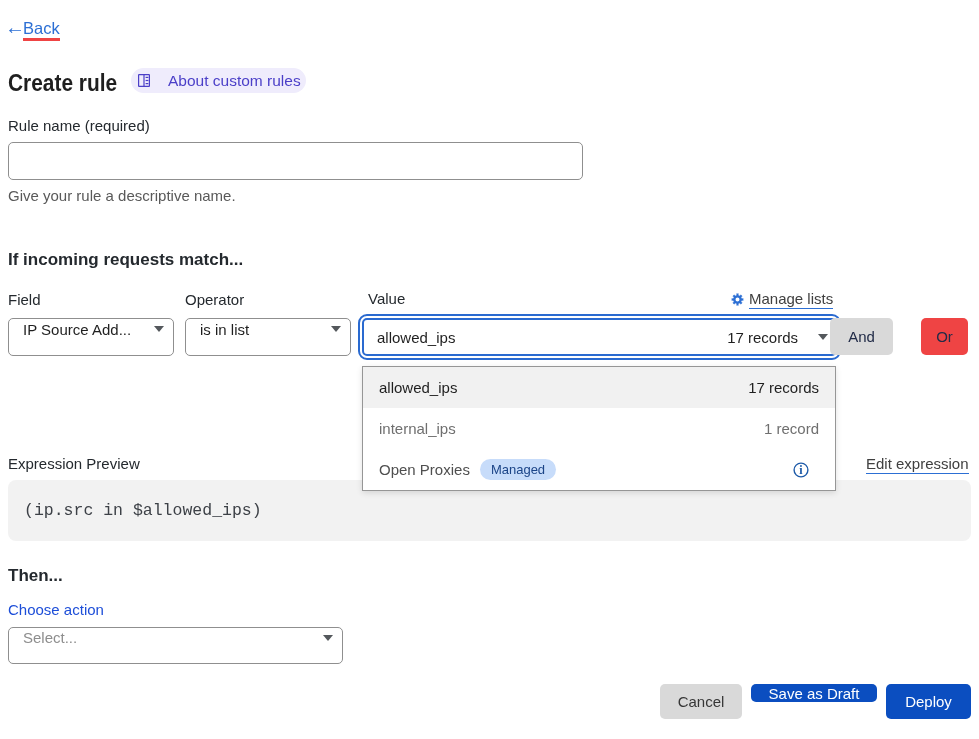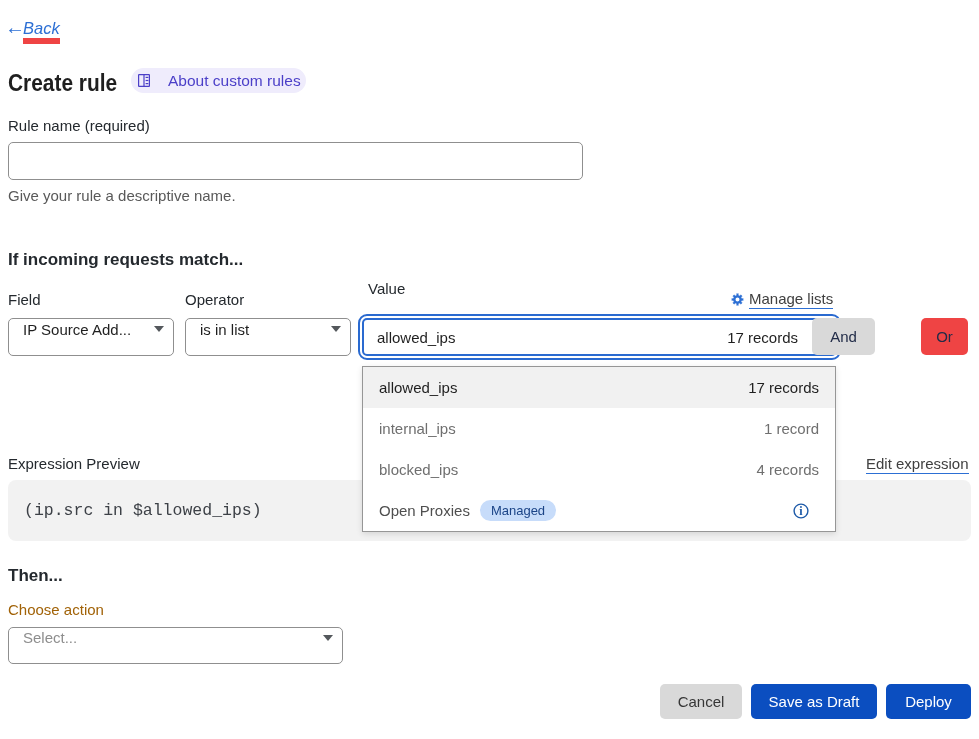--- a/index.html
+++ b/index.html
@@ -6,21 +6,21 @@
 html,body { width:979px; height:739px; background:#fff; font-family:"Liberation Sans", sans-serif; color:#1f1f1f; overflow:hidden; }
 .abs { position:absolute; }
 .link { color:#404040; }
 .caret { width:0; height:0; border-left:5.5px solid transparent; border-right:5.5px solid transparent; border-top:6px solid #54585c; }
 .sel { border:1px solid #8f8f8f; border-radius:5px; background:#fff; display:flex; align-items:center; justify-content:space-between; padding:0 9px 16px 14px; height:38px; font-size:15px; }
 </style>
 </head>
 <body>
 
 <div class="abs" style="left:5px; top:16px; font-size:16.5px; color:#2c6fd4;">
-  <span style="font-size:20px; letter-spacing:-2px; vertical-align:-0.5px;">←</span><span style="border-bottom:6px solid #ef4444; padding-bottom:1px;font-style:italic;">Back</span>
+  <span style="font-size:20px; letter-spacing:-2px; vertical-align:-0.5px;">←</span><span style="border-bottom:3px solid #ef4444; padding-bottom:1px;">Back</span>
 </div>
 
 <div class="abs" style="left:8px; top:69px; font-size:24px; font-weight:bold; color:#1f1f1f; transform:scaleX(0.87); transform-origin:0 0;">Create rule</div>
 <div class="abs" style="left:131px; top:68px; height:25px; background:#efecfc; border-radius:13px; display:flex; align-items:center; padding:0 5px 0 7px; gap:18px;">
   <svg width="12" height="13" viewBox="0 0 12 13" fill="none" stroke="#4b3fc8" stroke-width="1.2">
     <rect x="0.6" y="0.6" width="10.8" height="11.8" rx="0.5"></rect>
     <line x1="6" y1="0.6" x2="6" y2="12.4"></line>
     <line x1="7.6" y1="3.4" x2="10.4" y2="3.4"></line>
     <line x1="7.6" y1="6.5" x2="10.4" y2="6.5"></line>
     <line x1="7.6" y1="9.6" x2="10.4" y2="9.6"></line>
@@ -29,21 +29,21 @@
 </div>
 
 <div class="abs" style="left:8px; top:117px; font-size:15px; color:#24292e;">Rule name (required)</div>
 <div class="abs" style="left:8px; top:142px; width:575px; height:38px; border:1px solid #8f8f8f; border-radius:5px; background:#fff;"></div>
 <div class="abs" style="left:8px; top:187px; font-size:15px; color:#595959;">Give your rule a descriptive name.</div>
 
 <div class="abs" style="left:8px; top:250px; font-size:17px; font-weight:bold; color:#24292e;">If incoming requests match...</div>
 
 <div class="abs" style="left:8px; top:291px; font-size:15px; color:#24292e;">Field</div>
 <div class="abs" style="left:185px; top:291px; font-size:15px; color:#24292e;">Operator</div>
-<div class="abs" style="left:368px; top:280px; font-size:15px; color:#24292e;">Value</div>
+<div class="abs" style="left:368px; top:290px; font-size:15px; color:#24292e;">Value</div>
 <div class="abs" style="top:290px; left:731px; width:106px; display:flex; align-items:center; gap:5px;">
   <svg width="13" height="13" viewBox="0 0 13 13" fill="#2c6fd4" fill-rule="evenodd">
       <path d="M5.28 0.62 L7.72 0.62 L7.39 2.19 L8.92 2.82 L9.79 1.49 L11.51 3.21 L10.18 4.08 L10.81 5.61 L12.38 5.28 L12.38 7.72 L10.81 7.39 L10.18 8.92 L11.51 9.79 L9.79 11.51 L8.92 10.18 L7.39 10.81 L7.72 12.38 L5.28 12.38 L5.61 10.81 L4.08 10.18 L3.21 11.51 L1.49 9.79 L2.82 8.92 L2.19 7.39 L0.62 7.72 L0.62 5.28 L2.19 5.61 L2.82 4.08 L1.49 3.21 L3.21 1.49 L4.08 2.82 L5.61 2.19 Z M8.50 6.50 A2.0 2.0 0 1 0 4.50 6.50 A2.0 2.0 0 1 0 8.50 6.50 Z"></path>
     </svg>
   <span class="link" style="font-size:15px; border-bottom:1.5px solid #2c6fd4; padding-bottom:1px;">Manage lists</span>
 </div>
 
 <div class="abs sel" style="left:8px; top:318px; width:166px;">
   <span>IP Source Add...</span>
     <span class="caret"></span>
@@ -53,52 +53,48 @@
     <span class="caret"></span>
 </div>
 <div class="abs sel" style="left:362px; top:318px; width:475px; border:2px solid #2a6ad0; outline:2px solid #2a6ad0; outline-offset:2px; padding:0 7px 0 13px;">
   <span>allowed_ips</span>
   <span style="display:flex; align-items:center; gap:20px;">
       <span>17 records</span>
       <span class="caret"></span>
     </span>
 </div>
 
-<div class="abs" style="left:812px; top:318px; width:63px; height:37px; background:#d9d9d9; border-radius:5px; display:flex; align-items:center; justify-content:center; font-size:15px; color:#222c48;">And</div>
+<div class="abs" style="left:830px; top:318px; width:63px; height:37px; background:#d9d9d9; border-radius:5px; display:flex; align-items:center; justify-content:center; font-size:15px; color:#222c48;">And</div>
 <div class="abs" style="left:921px; top:318px; width:47px; height:37px; background:#ef4444; border-radius:5px; display:flex; align-items:center; justify-content:center; font-size:15px; color:#222c48;">Or</div>
 
 <div class="abs" style="left:8px; top:455px; font-size:15px; color:#24292e;">Expression Preview</div>
 <div class="abs link" style="left:866px; top:455px; font-size:15px; border-bottom:1.5px solid #2c6fd4; padding-bottom:1px;">Edit expression</div>
 <div class="abs" style="left:8px; top:480px; width:963px; height:61px; background:#f2f2f2; border-radius:8px; display:flex; align-items:center;">
   <span style="font-family:'Liberation Mono', monospace; font-size:16.5px; color:#3d4147; margin-left:16px;">(ip.src in $allowed_ips)</span>
 </div>
 
 <div class="abs" style="left:8px; top:566px; font-size:17px; font-weight:bold; color:#24292e;">Then...</div>
-<div class="abs" style="left:8px; top:601px; font-size:15px; color:#a16207;">Choose action</div>
+<div class="abs" style="left:8px; top:601px; font-size:15px; color:#1d4ed8;">Choose action</div>
 <div class="abs sel" style="left:8px; top:627px; width:335px; height:37px;">
   <span style="color:#8d8d8d;">Select...</span>
     <span class="caret"></span>
 </div>
 
 <div class="abs" style="left:660px; top:684px; width:82px; height:35px; background:#d9d9d9; border-radius:5px; display:flex; align-items:center; justify-content:center; font-size:15px; color:#363636;">Cancel</div>
-<div class="abs" style="left:751px; top:684px; width:126px; height:35px; background:#0b4ec0; border-radius:5px; display:flex; align-items:center; justify-content:center; font-size:15px; color:#fff;">Save as Draft</div>
+<div class="abs" style="left:751px; top:684px; width:126px; height:18px; background:#0b4ec0; border-radius:5px; display:flex; align-items:center; justify-content:center; font-size:15px; color:#fff;">Save as Draft</div>
 <div class="abs" style="left:886px; top:684px; width:85px; height:35px; background:#0b4ec0; border-radius:5px; display:flex; align-items:center; justify-content:center; font-size:15px; color:#fff;">Deploy</div>
 
 <div class="abs" style="left:362px; top:366px; width:474px; background:#fff; border:1px solid #969696; box-shadow:0 2px 6px rgba(0,0,0,0.12); z-index:5;">
   <div style="height:41px; background:#f1f1f1; display:flex; align-items:center; justify-content:space-between; padding:0 16px; font-size:15px; color:#1f1f1f;">
     <span>allowed_ips</span>
       <span>17 records</span>
   </div>
   <div style="height:41px; display:flex; align-items:center; justify-content:space-between; padding:0 16px; font-size:15px; color:#6f6f6f;">
     <span>internal_ips</span>
       <span>1 record</span>
-  </div>
-  <div style="height:41px; display:flex; align-items:center; justify-content:space-between; padding:0 16px; font-size:15px; color:#6f6f6f;">
-    <span>blocked_ips</span>
-      <span>4 records</span>
   </div>
   <div style="height:41px; display:flex; align-items:center; justify-content:space-between; padding:0 16px; font-size:15px; color:#4f4f4f;">
     <span style="display:flex; align-items:center; gap:10px;">Open Proxies
       <span style="background:#c7dcfa; color:#1b4487; font-size:13px; border-radius:11px; padding:3px 11px;">Managed</span>
     </span>
     <svg width="16" height="16" viewBox="0 0 16 16" style="margin-right:10px;">
         <circle cx="8" cy="8" r="6.9" fill="none" stroke="#1d5aa8" stroke-width="1.4"></circle>
         <text x="8" y="12.2" text-anchor="middle" font-family="Liberation Serif, serif" font-size="12" font-weight="bold" fill="#1d5aa8">i</text>
       </svg>
   </div>

